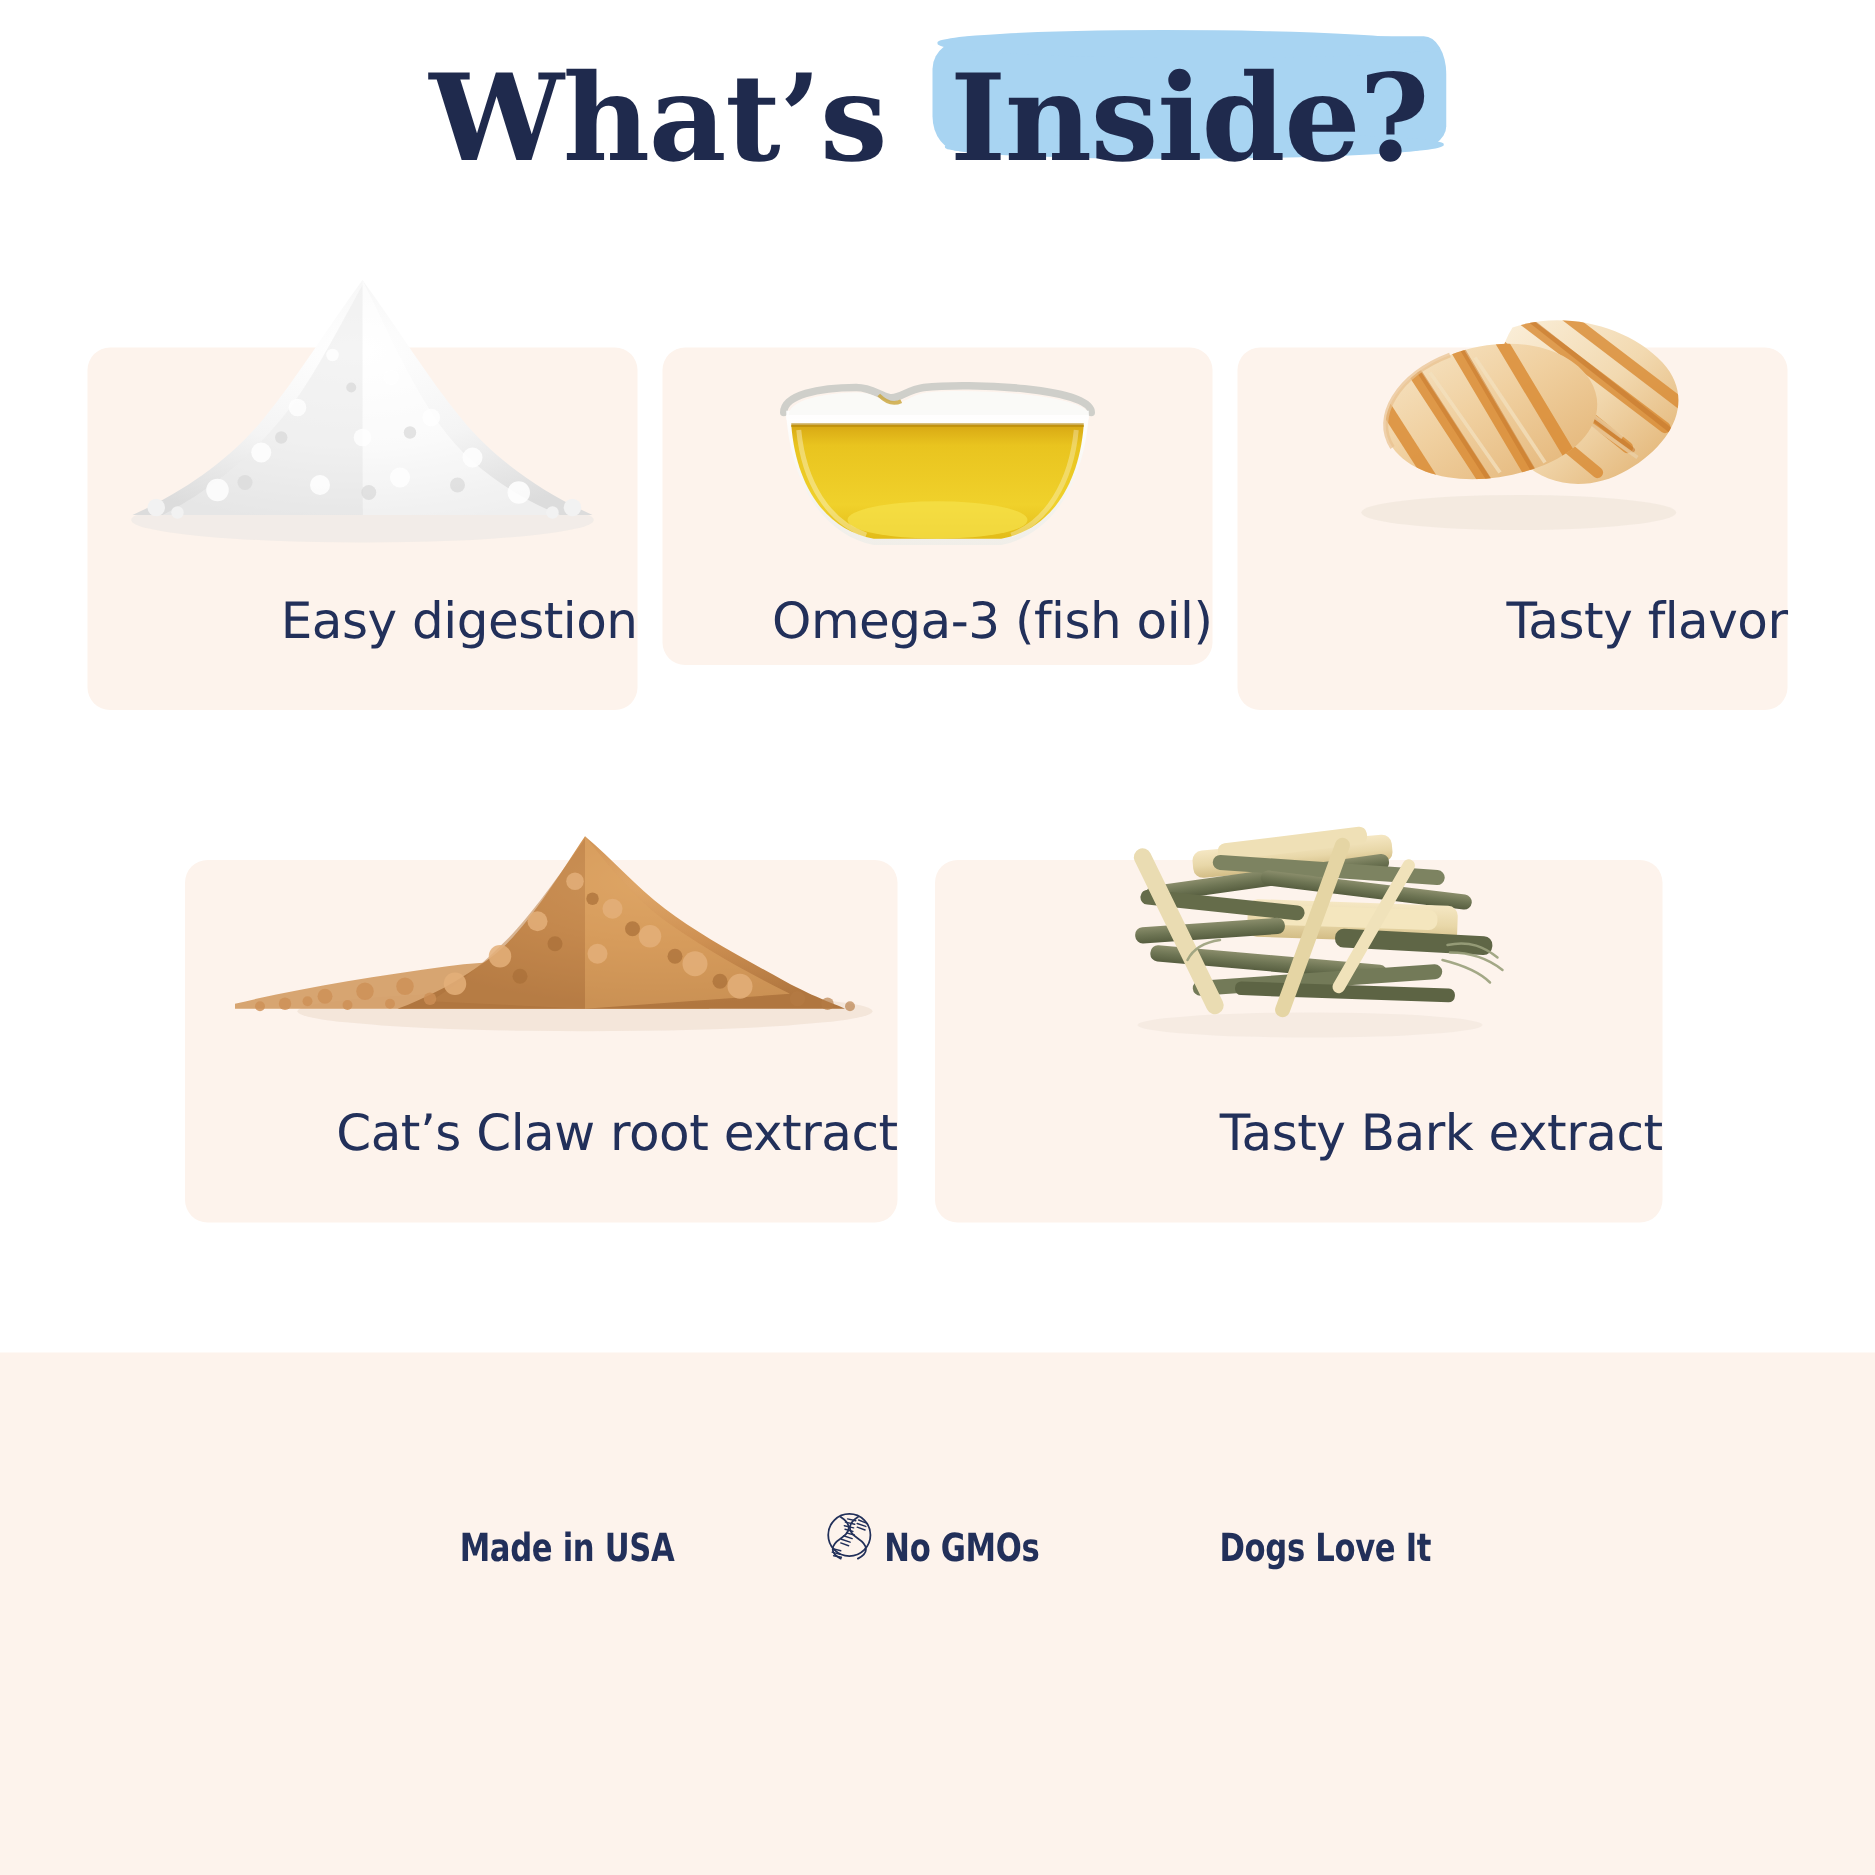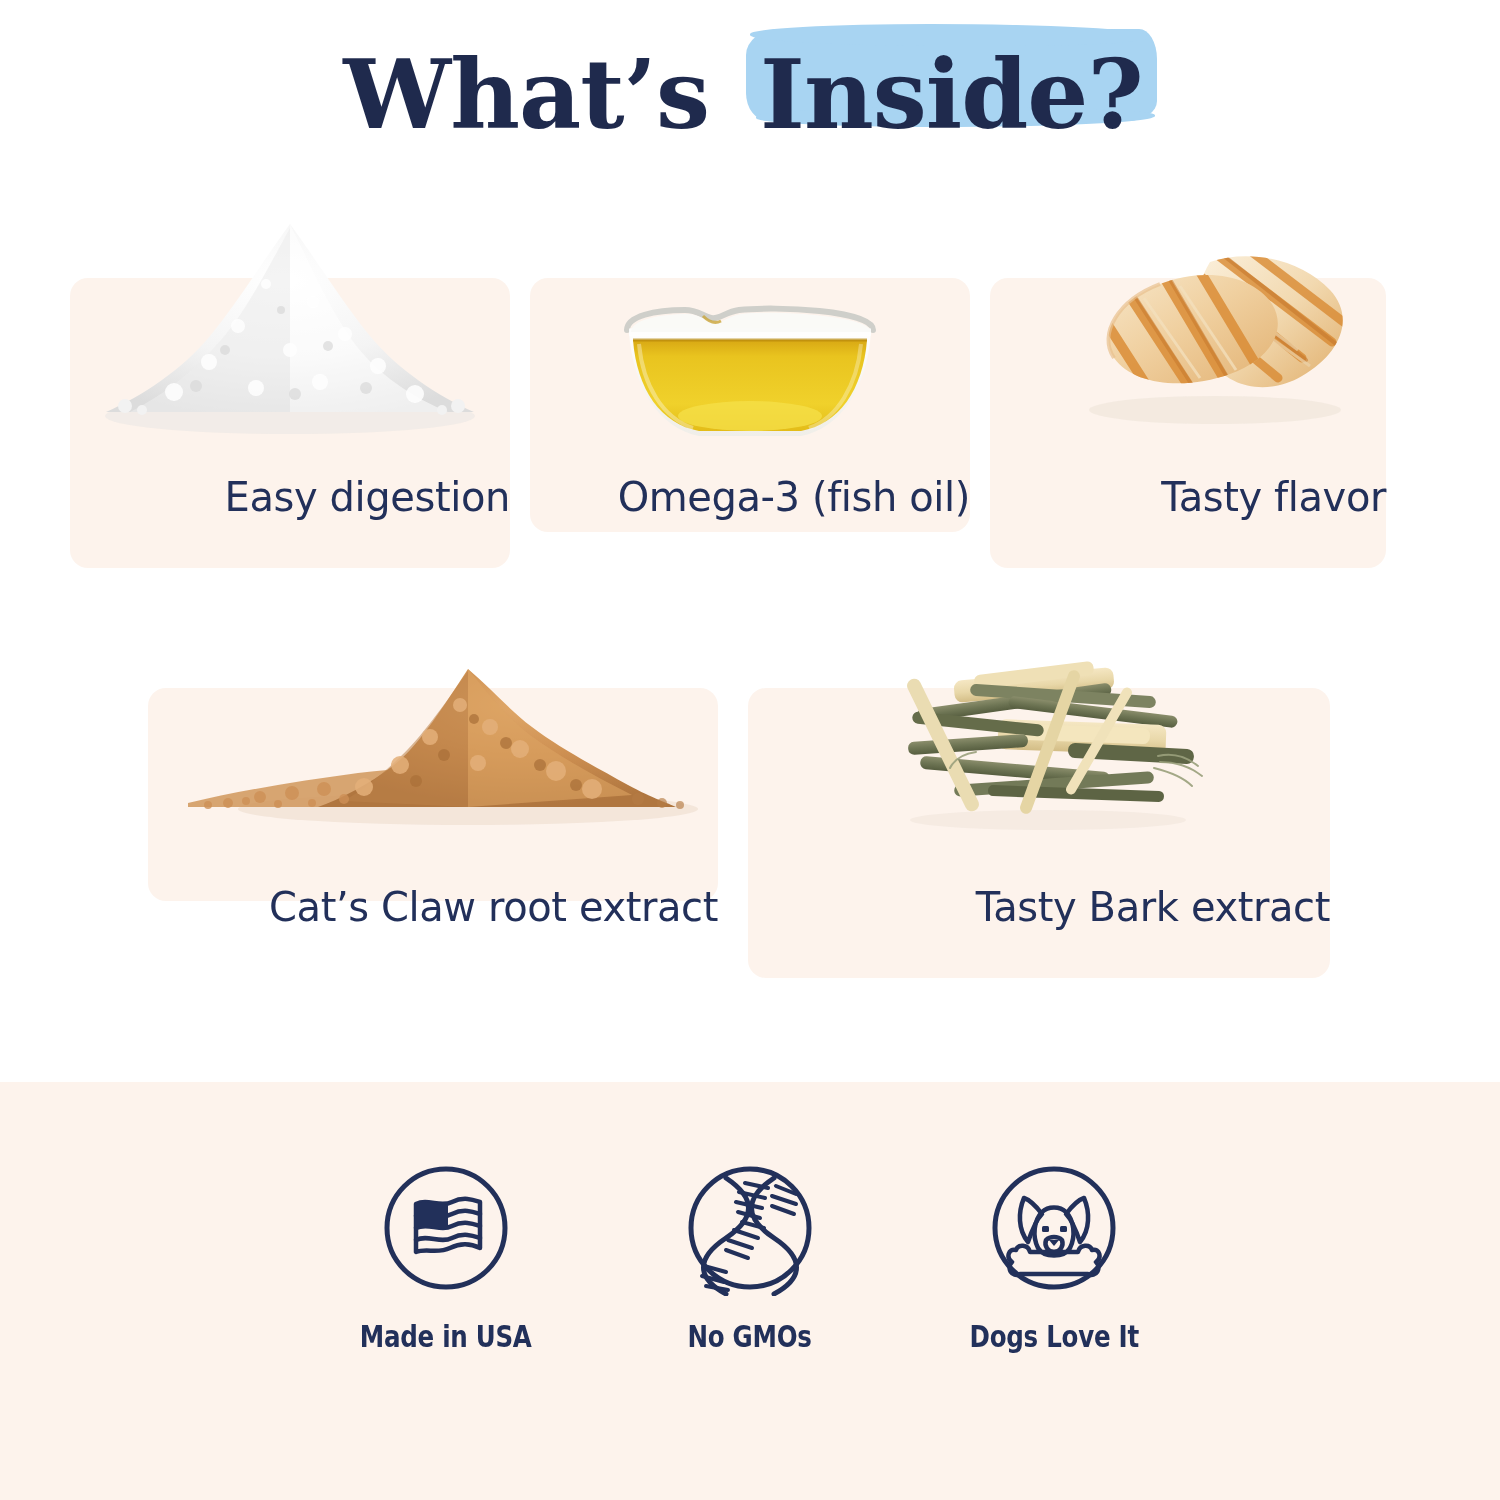--- a/index.html
+++ b/index.html
@@ -99,22 +99,22 @@
     font-size: 40px;
     font-weight: 400;
     color: #22305A;
     letter-spacing: -0.4px;
     white-space: nowrap;
   }
 
   
   #card-easy-digestion   { left: 70px;  top: 278px; width: 440px; height: 290px; }
   #card-omega-3          { left: 530px; top: 278px; width: 440px; height: 254px; }
-  #card-tasty-flavor     { left: 990px; top: 278px; width: 396px; height: 290px; }
-  #card-cats-claw        { left: 148px; top: 688px; width: 570px; height: 213px; }
+  #card-tasty-flavor     { left: 990px; top: 278px; width: 440px; height: 290px; }
+  #card-cats-claw        { left: 148px; top: 688px; width: 570px; height: 290px; }
   #card-willow-bark      { left: 748px; top: 688px; width: 582px; height: 290px; }
 
   .card .card-label { top: 196px; }
 
   
   .art { position: absolute; }
 
   
   .powder-white { left: 0; top: -68px; width: 440px; height: 250px; }
   
@@ -139,21 +139,20 @@
     position: absolute;
     left: 0;
     top: 78px;
     width: 1500px;
     display: flex;
     justify-content: center;
     gap: 124px;
   }
   .badge {
     display: flex;
-    flex-direction: column;
     align-items: center;
     width: 180px;
     text-align: right;
   }
   .badge-icon {
     width: 136px;
     height: 136px;
     display: block;
   }
   .badge-label {

